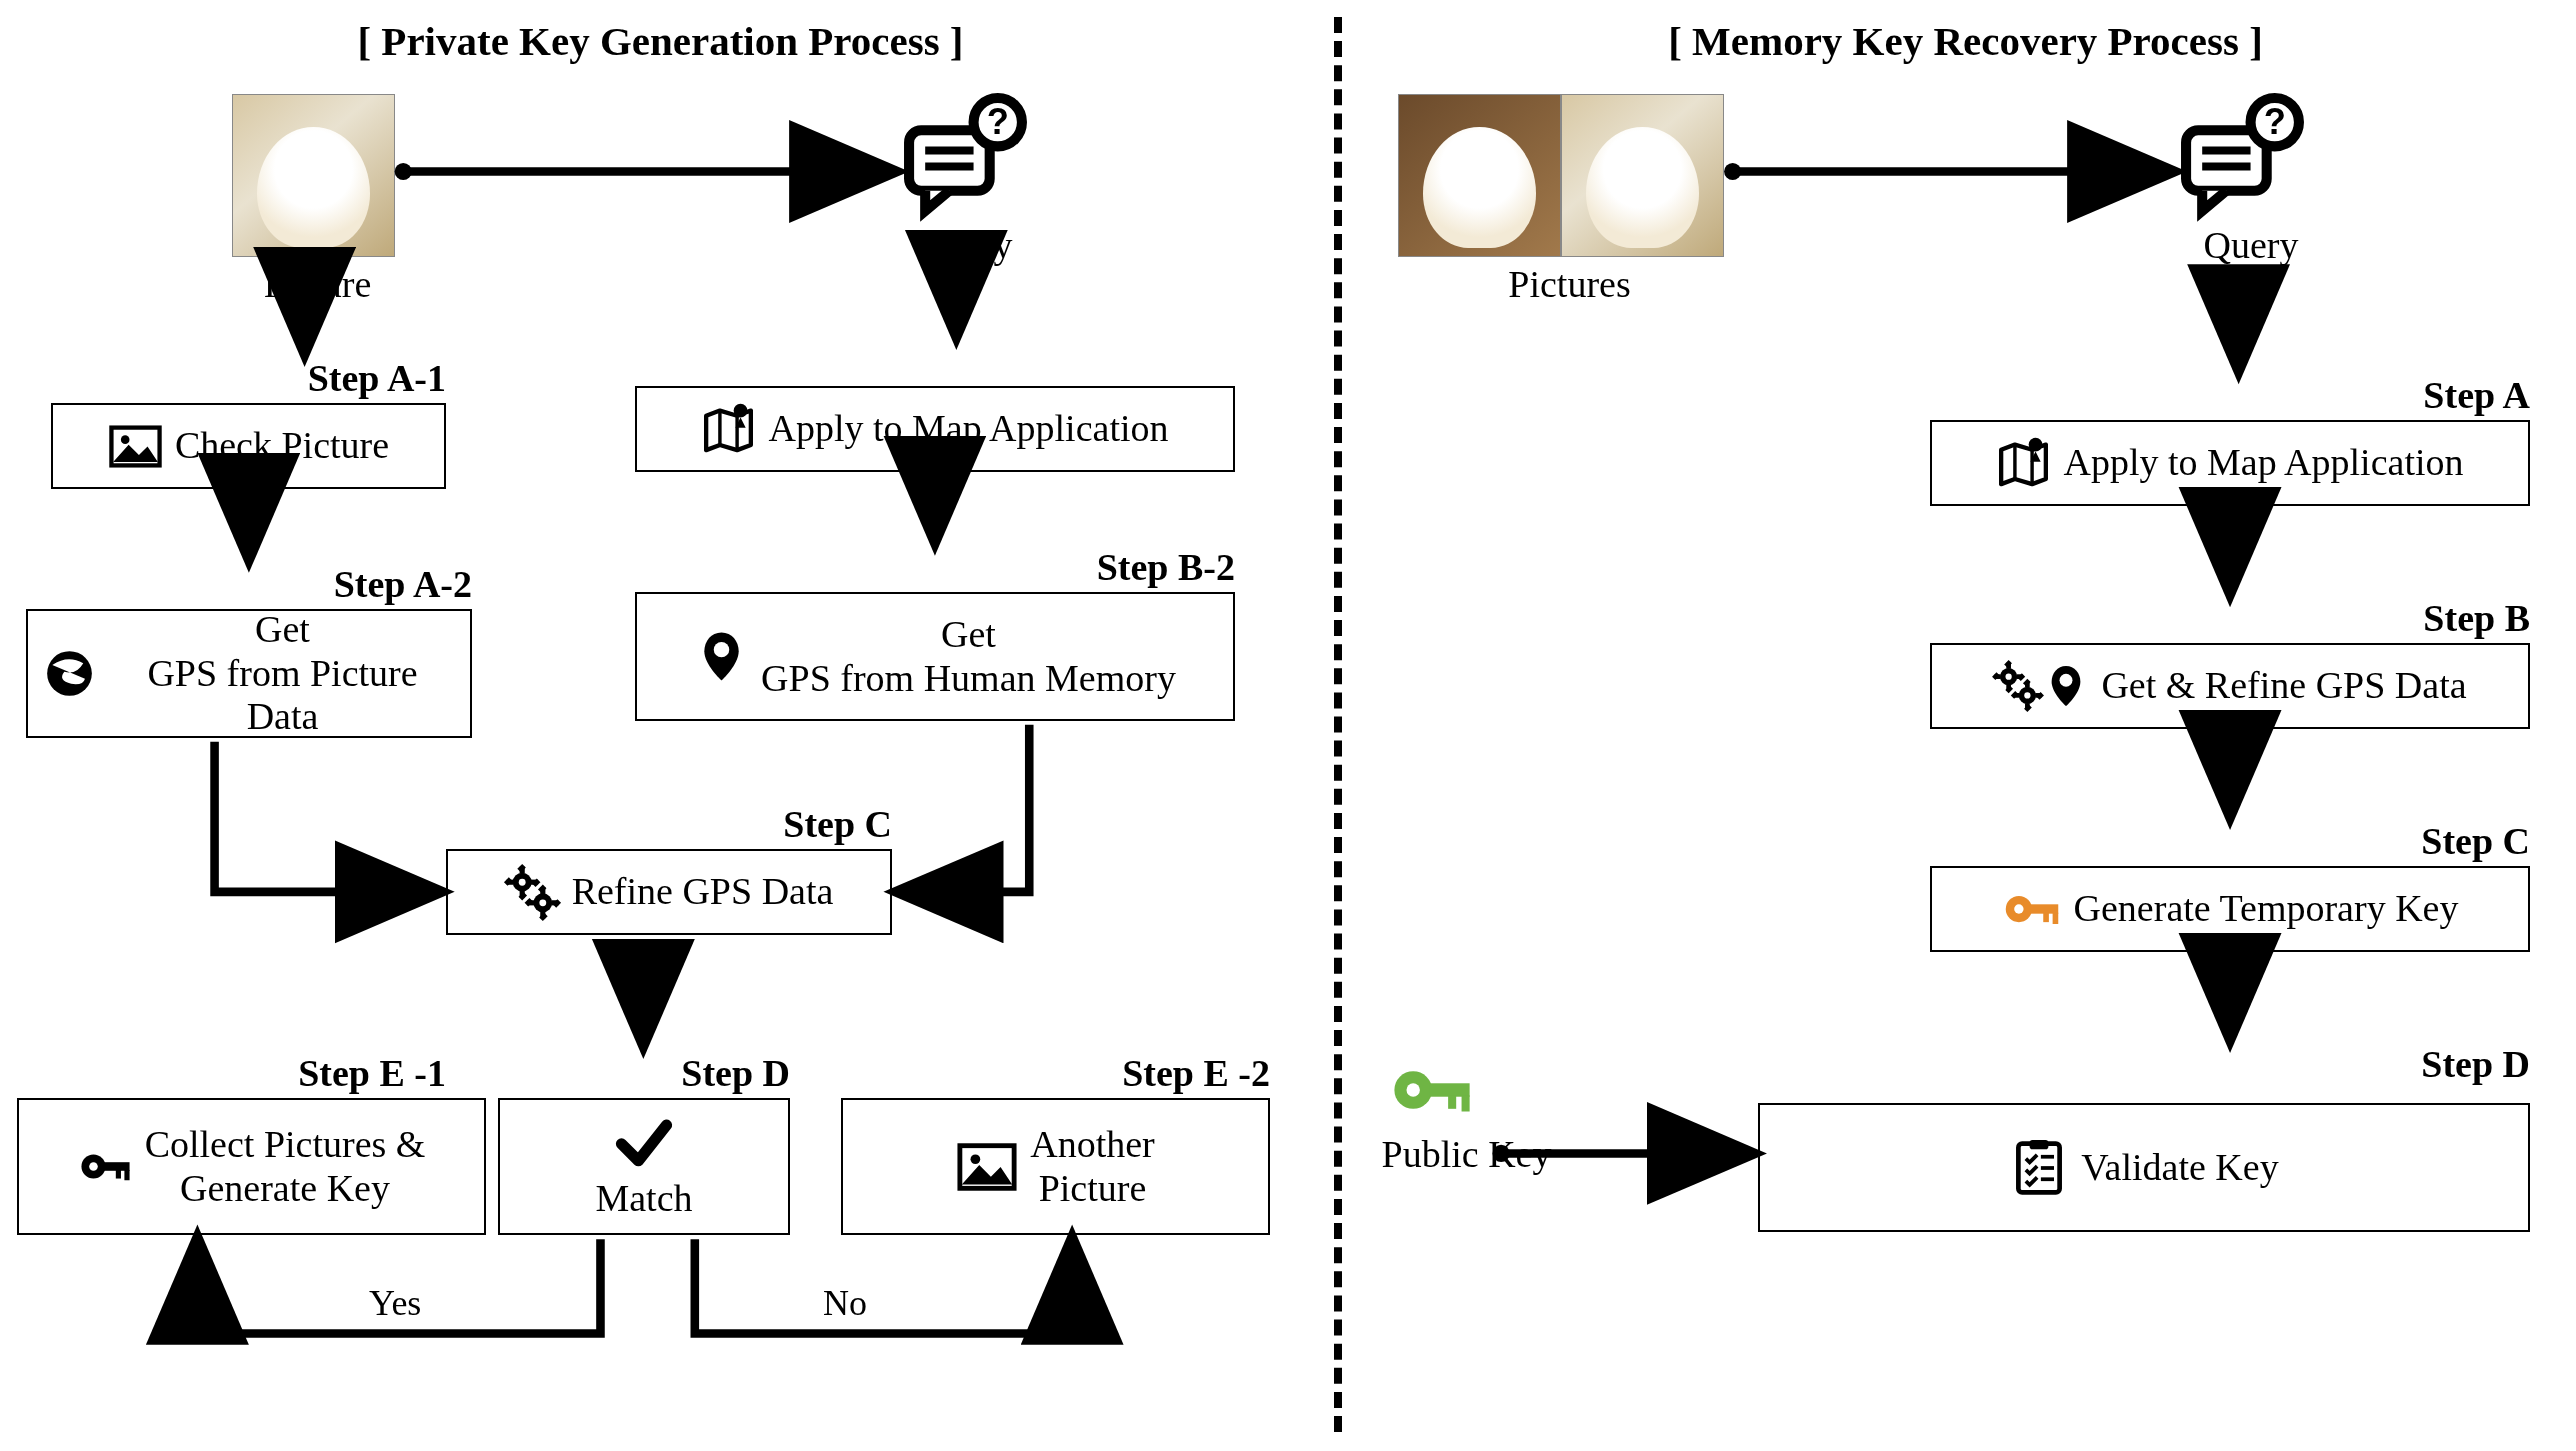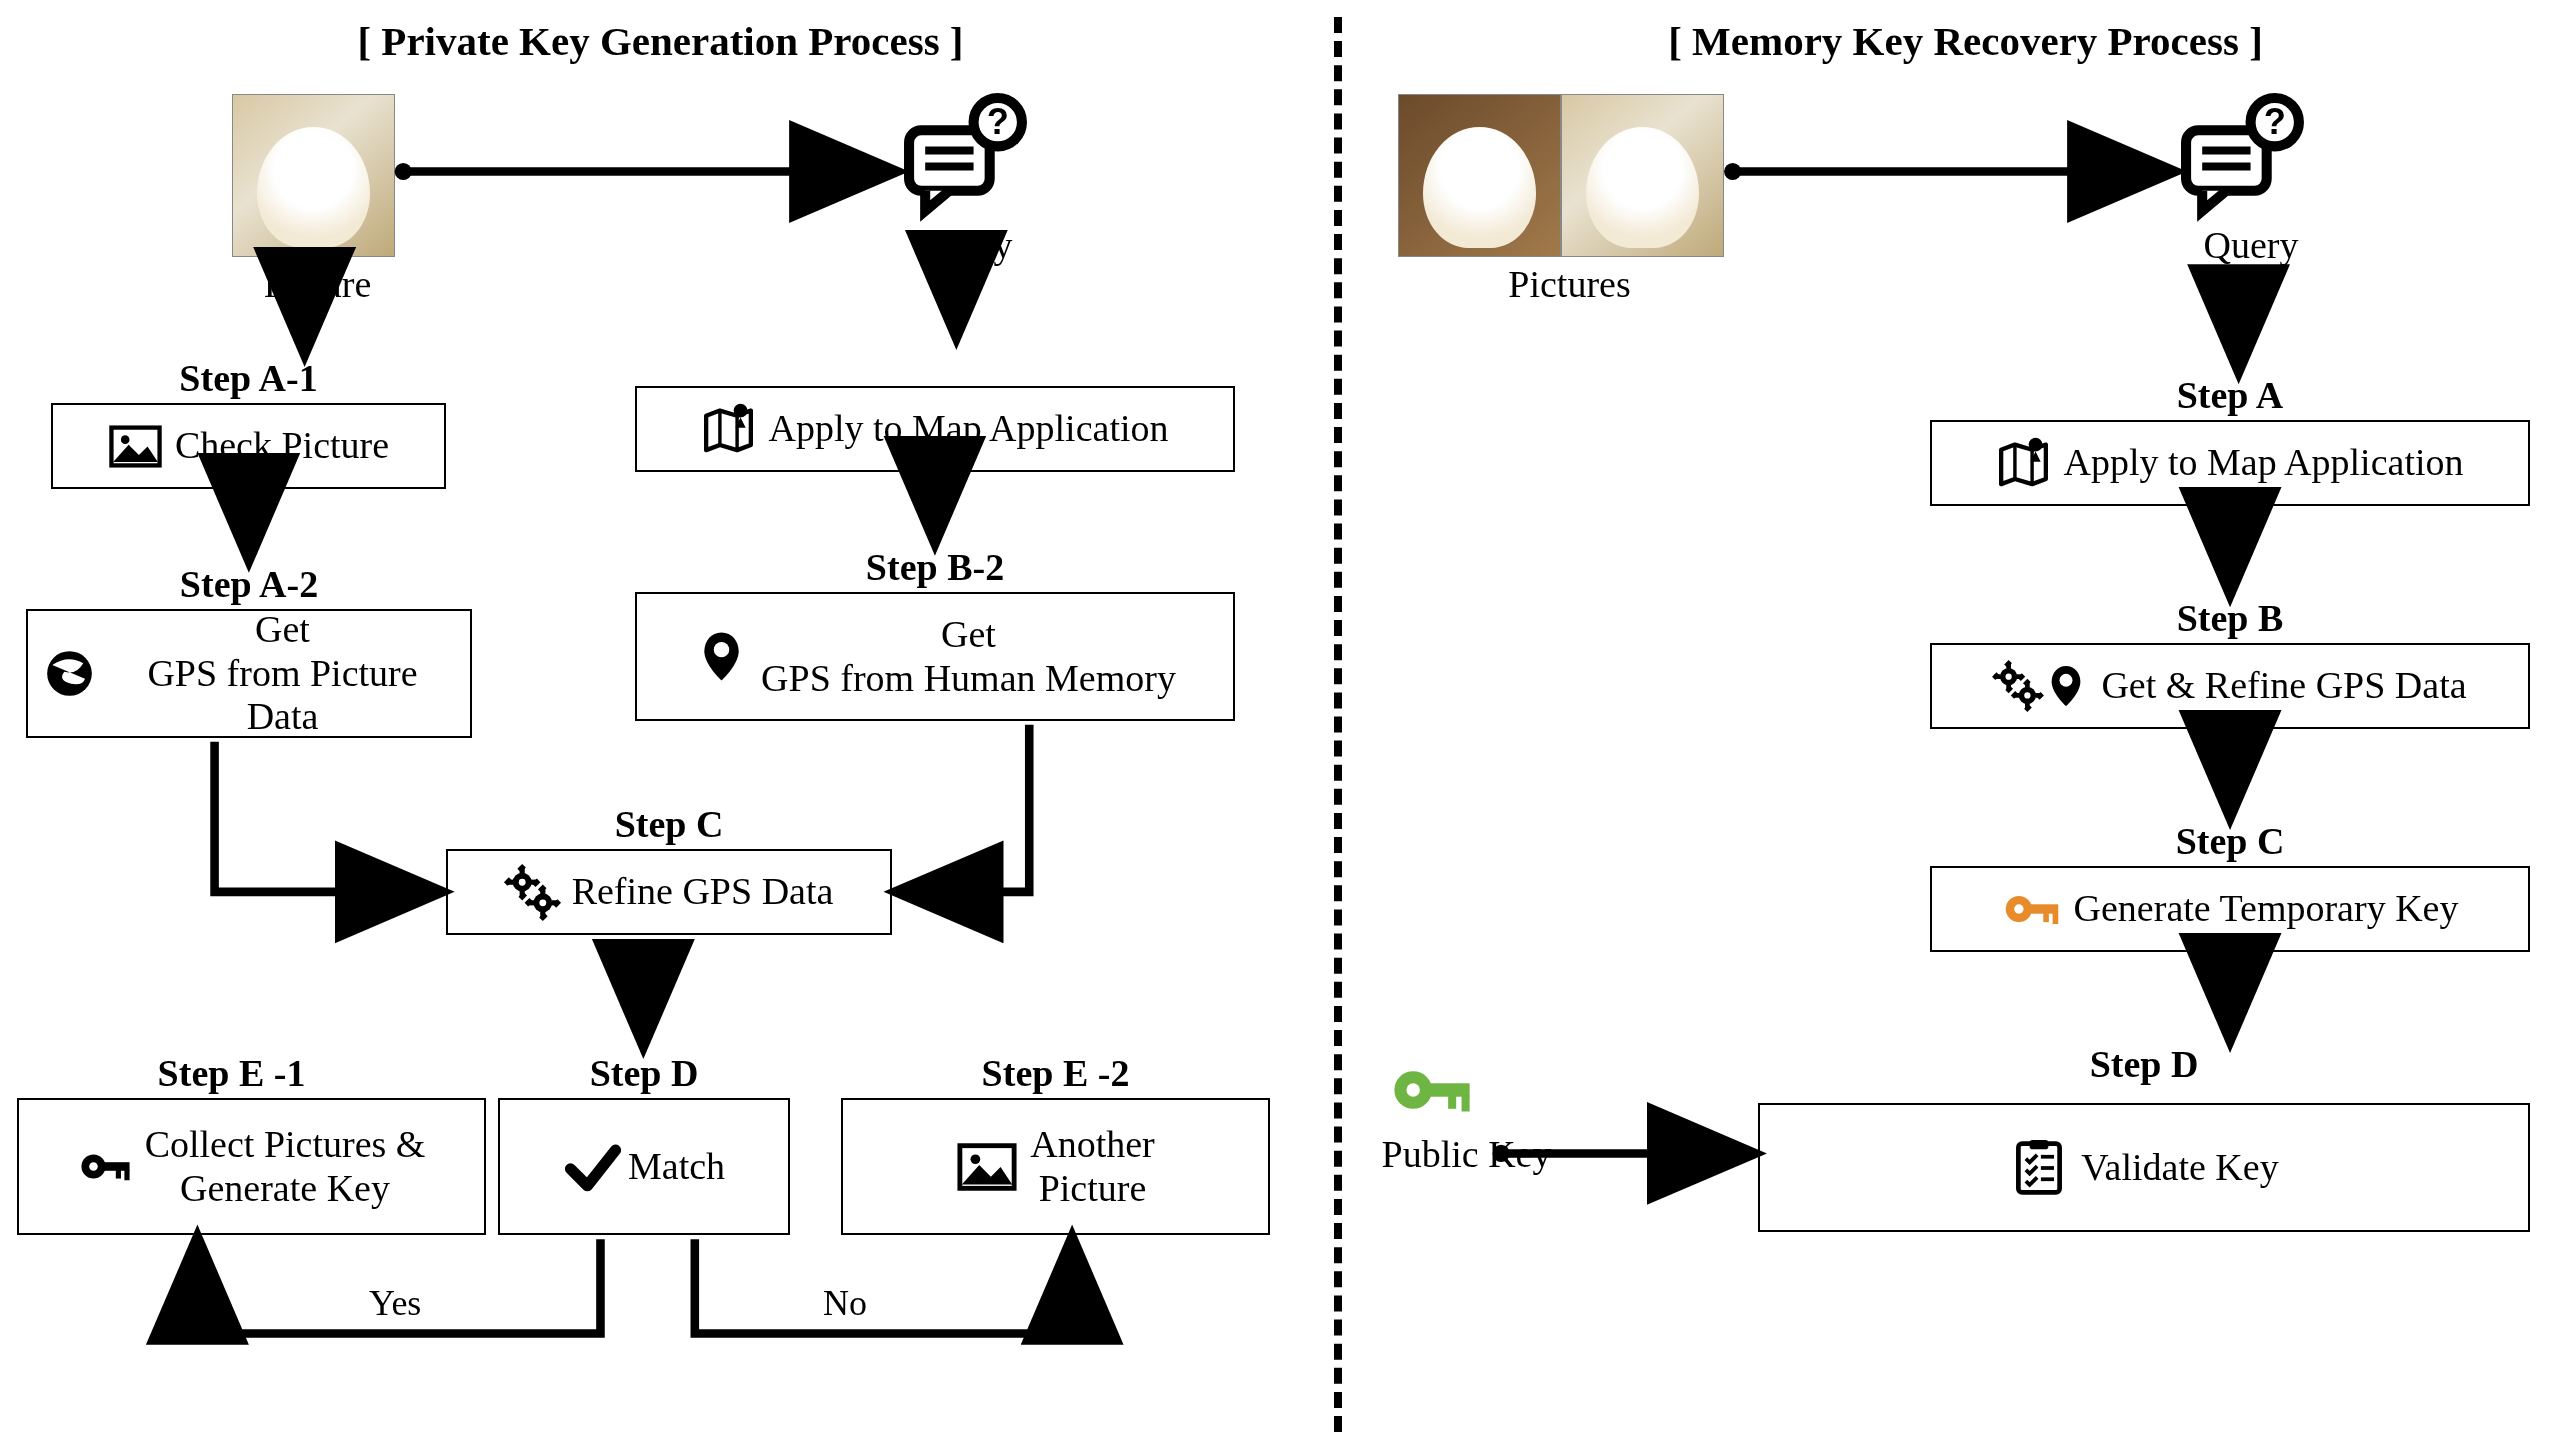--- a/index.html
+++ b/index.html
@@ -32,21 +32,21 @@
     font-weight: bold;
     text-align: center;
   }
   .node-label {
     font-size: 38px;
     text-align: center;
   }
   .step-title {
     font-size: 38px;
     font-weight: bold;
-    text-align: center;
+    text-align: right;
   }
   .box {
     position: absolute;
     border: 2.6px solid #000;
     background: #fff;
     padding: 8.6px 13.7px;
     display: flex;
     align-items: center;
     justify-content: center;
     gap: 12px;
@@ -233,21 +233,21 @@
   <div class="abs step-title" style="left:17px;top:1051px;width:429px;">Step E -1</div>
   <div class="box" style="left:17px;top:1098px;width:469px;height:137px;">
     <svg width="55" height="55" viewBox="0 0 64 64" style="color:#000">
         <use href="#ic-key"></use>
       </svg>
     <span class="txt" style="white-space:pre-line">Collect Pictures &amp;
 Generate Key</span>
   </div>
 
   <div class="abs step-title" style="left:498px;top:1051px;width:292px;">Step D</div>
-  <div class="box" style="left:498px;top:1098px;width:292px;height:137px;flex-direction:row;gap:5.1px;">
+  <div class="box" style="left:498px;top:1098px;width:292px;height:137px;flex-direction:column;gap:5.1px;">
     <svg width="60" height="60" viewBox="0 0 64 64">
         <use href="#ic-check"></use>
       </svg>
     <span class="txt">Match</span>
   </div>
 
   <div class="abs step-title" style="left:841px;top:1051px;width:429px;">Step E -2</div>
   <div class="box" style="left:841px;top:1098px;width:429px;height:137px;">
     <svg width="62" height="62" viewBox="0 0 64 64">
         <use href="#ic-picture"></use>

